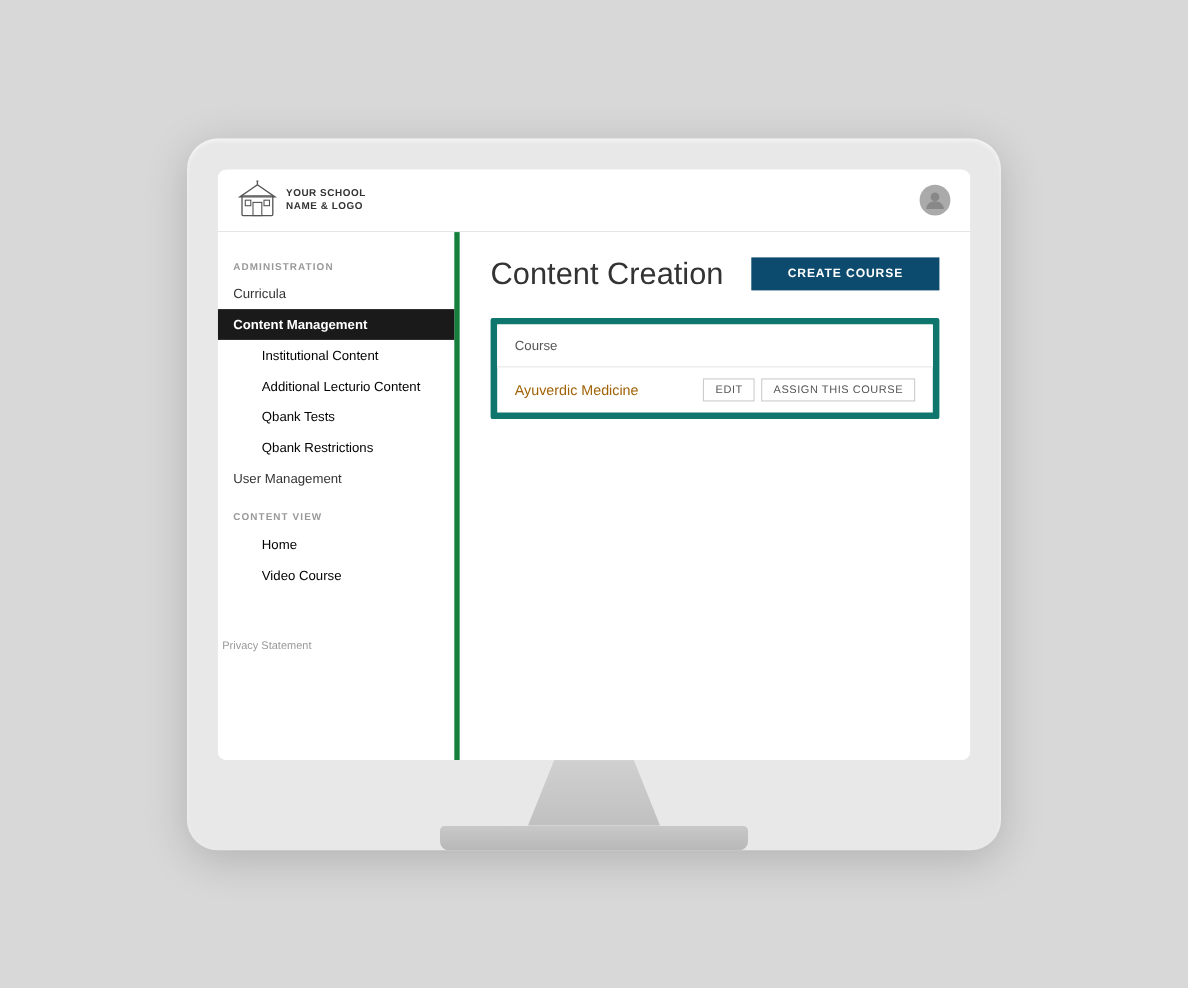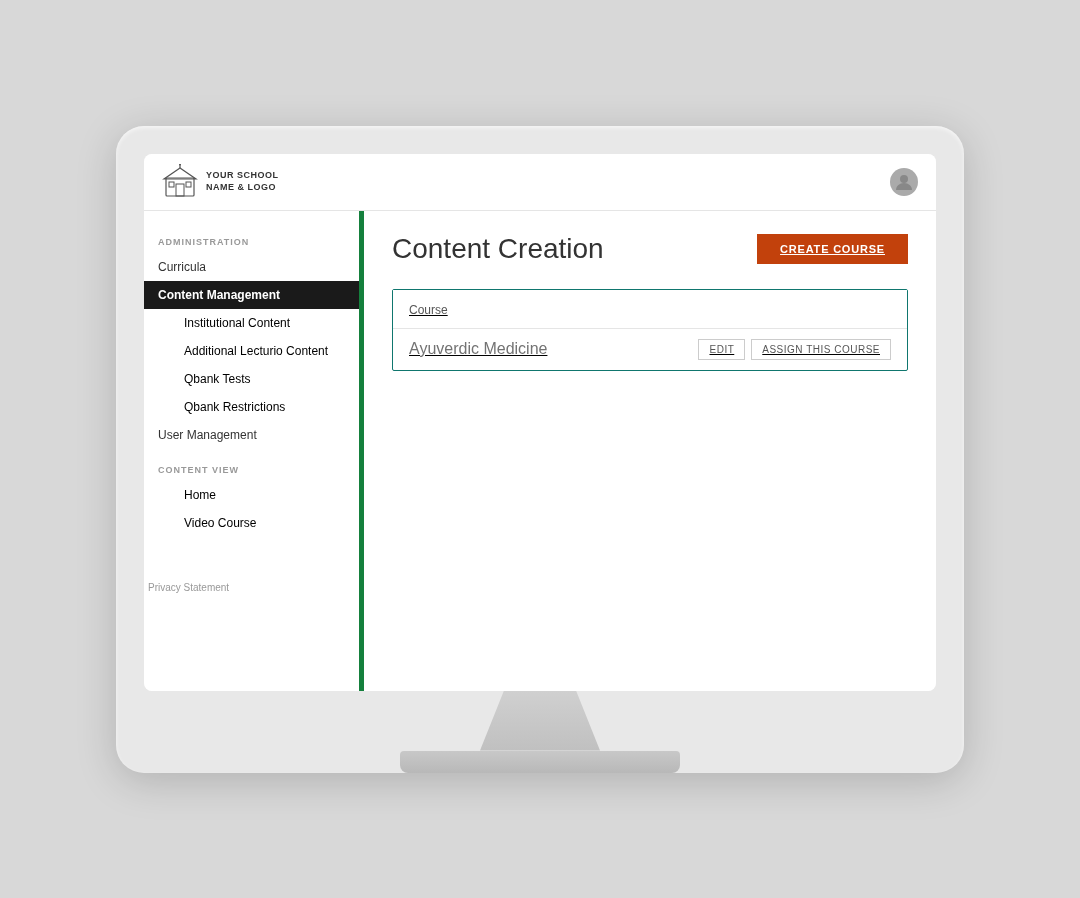--- a/index.html
+++ b/index.html
@@ -10,21 +10,21 @@
       align-items: center;
       min-height: 100vh;
       font-family: Arial, Helvetica, sans-serif;
     }
 
     .monitor-outer {
       background: #e8e8e8;
       border-radius: 28px;
       padding: 28px 28px 0 28px;
       box-shadow: 0 8px 40px rgba(0,0,0,0.18), inset 0 2px 4px rgba(255,255,255,0.6);
-      width: 848px;
+      width: 740px;
       position: relative;
     }
 
     .monitor-screen {
       background: #fff;
       border-radius: 8px;
       overflow: hidden;
       box-shadow: inset 0 0 12px rgba(0,0,0,0.08);
       width: 100%;
     }
@@ -159,36 +159,34 @@
       margin-bottom: 24px;
     }
 
     .page-title {
       font-size: 28px;
       font-weight: 300;
       color: #333;
     }
 
     .btn-create {
-      background: #c2410c;
+      background: #0c4a6e;
       color: #fff;
       border: none;
-      padding: 9px 23px;
+      padding: 9px 33px;
       font-size: 11px;
       font-weight: bold;
       letter-spacing: 0.8px;
       cursor: pointer;
       text-transform: uppercase;
-      text-decoration: underline;
     }
 
     .table-container {
-      border: 1px solid #0f766e;
+      border: 6px solid #0f766e;
       border-radius: 2px;
-      text-decoration: underline;
     }
 
     .table-header-row {
       padding: 10px 16px;
       border-bottom: 1px solid #e5e5e5;
       background: #fff;
     }
 
     .table-header-label {
       font-size: 12px;
@@ -202,22 +200,22 @@
       justify-content: space-between;
       padding: 10px 16px;
       border-bottom: 1px solid #f0f0f0;
     }
 
     .table-data-row:last-child {
       border-bottom: none;
     }
 
     .course-name {
-      font-size: 16px;
-      color: #737373;
+      font-size: 13px;
+      color: #a16207;
     }
 
     .row-actions {
       display: flex;
       gap: 6px;
     }
 
     .btn-action {
       border: 1px solid #ccc;
       background: #fff;

